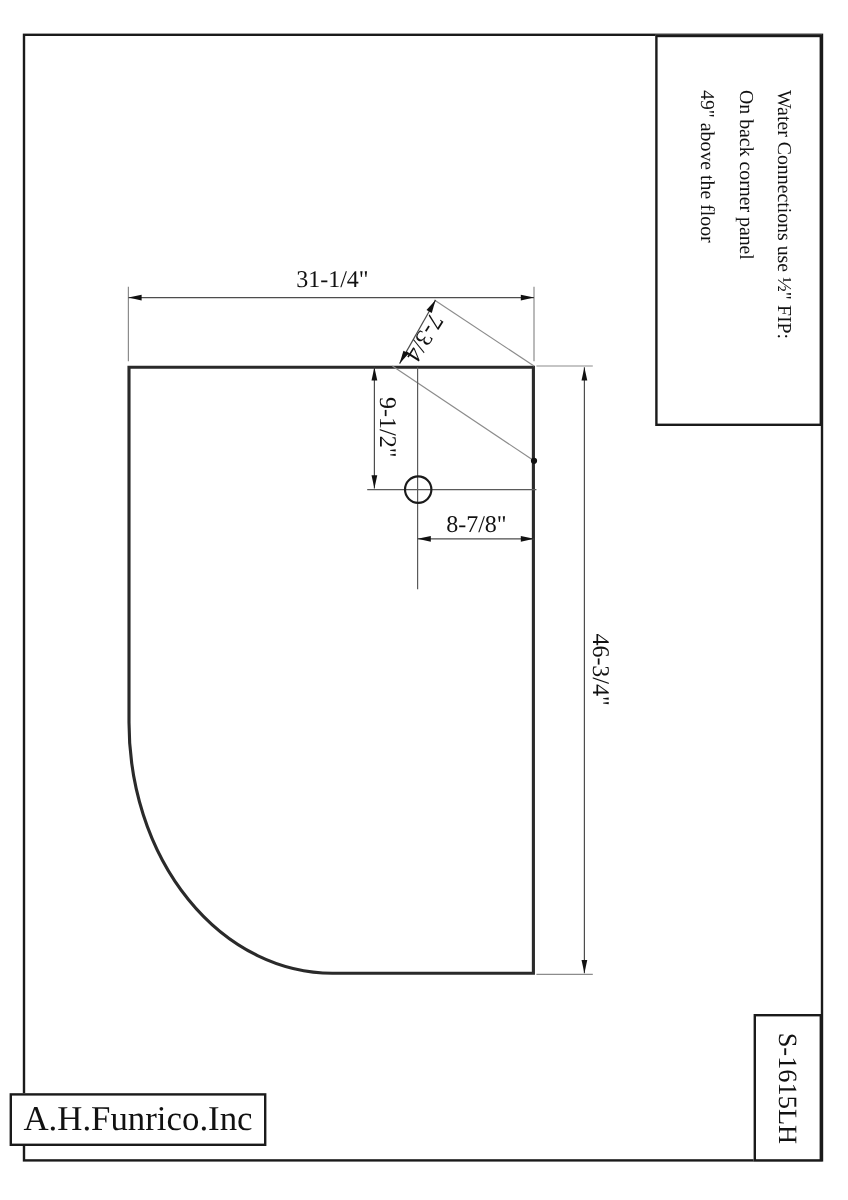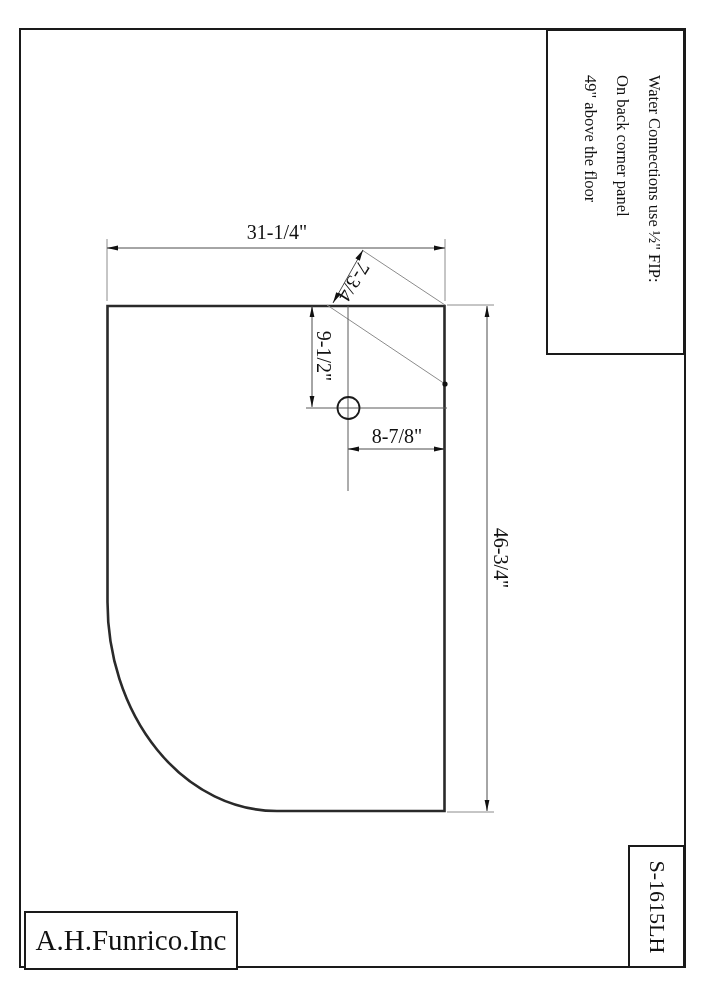--- a/index.html
+++ b/index.html
@@ -29,21 +29,21 @@
   .note-inner {
     position: absolute; left: 50%; top: 50%;
     width: 322px; height: 135px;
     transform: translate(-50%, -50%) rotate(90deg);
     font-size: 16.5px; line-height: 32px;
     color: #111111;
     padding: 14px 0 0 44px;
     box-sizing: border-box;
     white-space: nowrap;
   }
-  .company-box { left: 24px; top: 911px; width: 214px; height: 59px;
+  .company-box { left: 8px; top: 911px; width: 214px; height: 44px;
     display: flex; align-items: center; justify-content: center; }
   .company-box .company-text { font-size: 29px; color: #111111; white-space: nowrap; }
   .model-box { left: 628px; top: 845px; width: 57px; height: 123px; }
   .model-inner {
     position: absolute; left: 50%; top: 50%;
     width: 119px; height: 53px;
     transform: translate(-50%, -50%) rotate(90deg);
     display: flex; align-items: center; justify-content: center;
     font-size: 22px; color: #111111; white-space: nowrap;
   }

